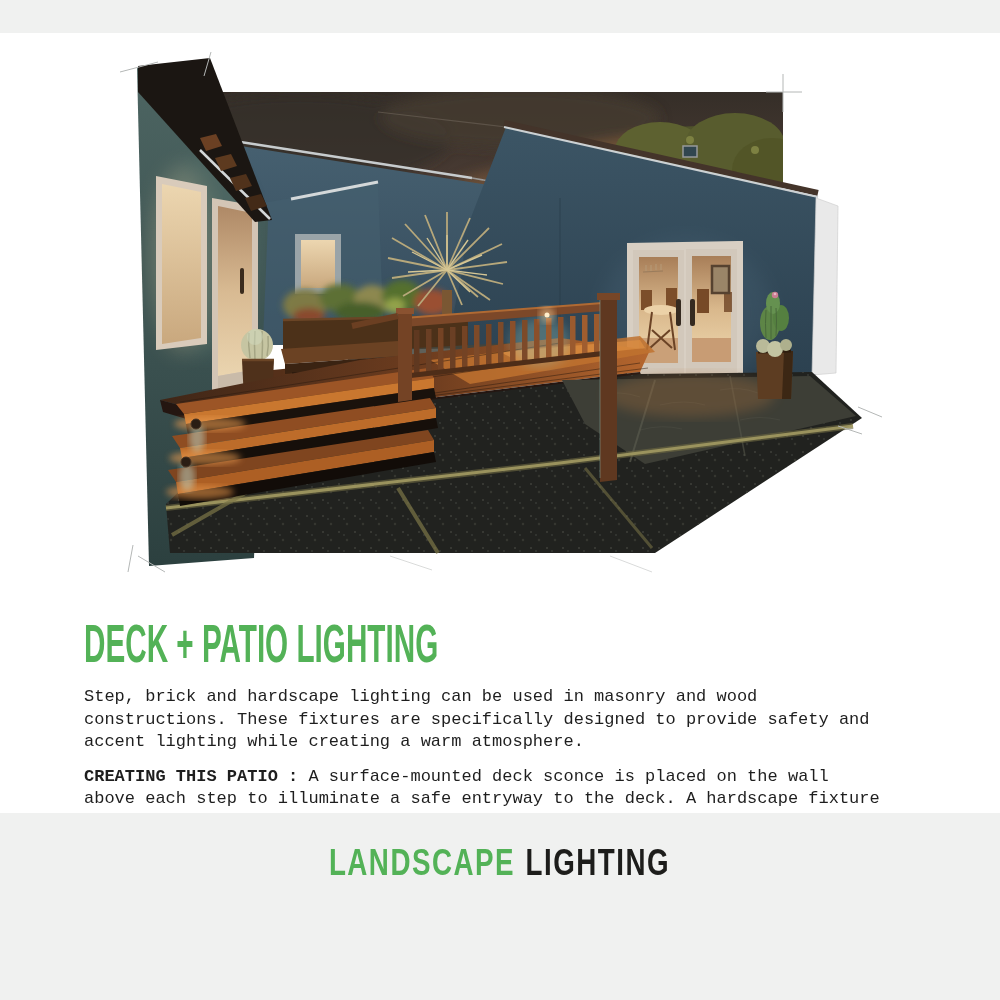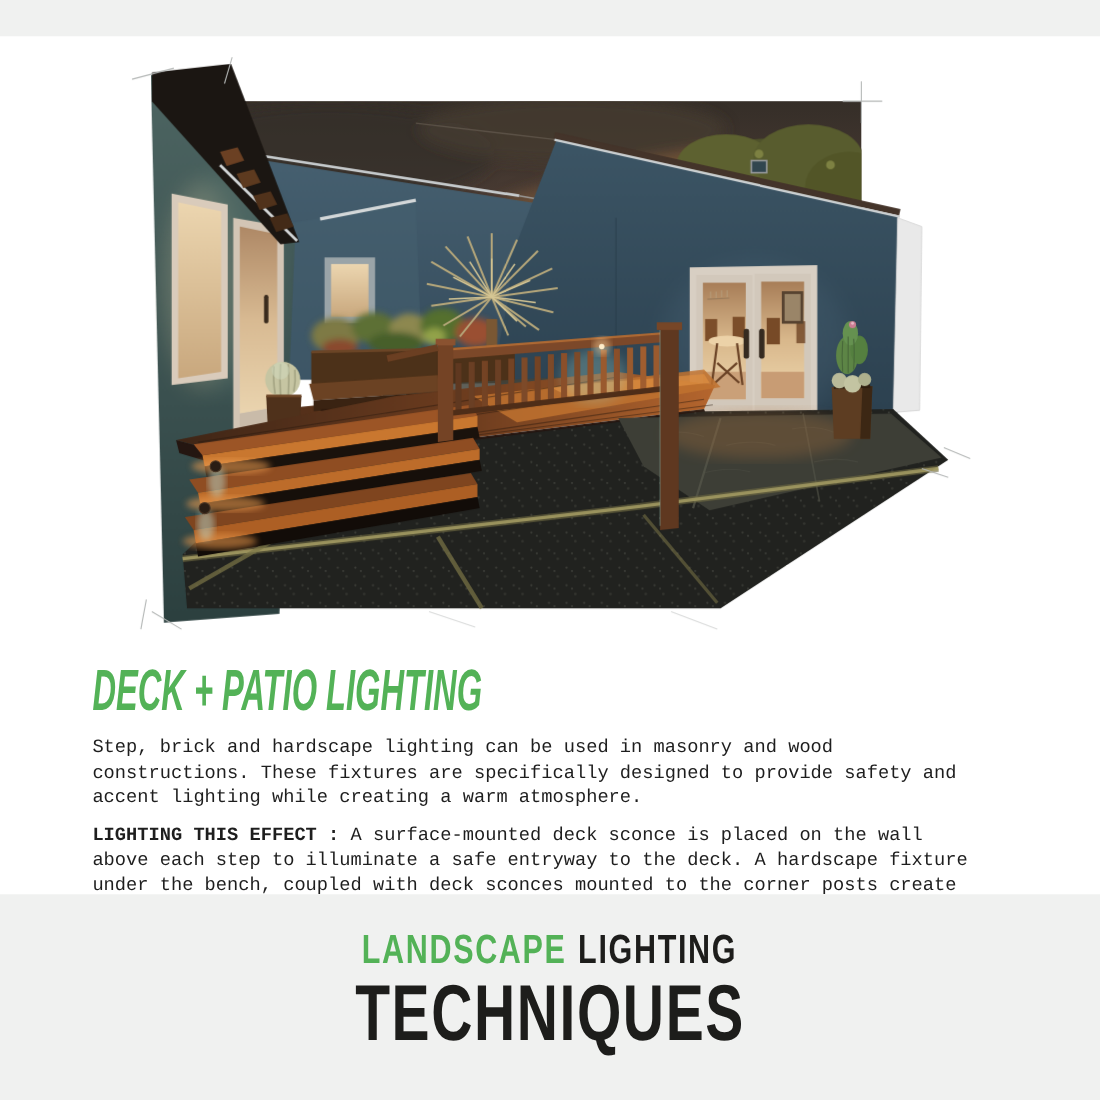--- a/index.html
+++ b/index.html
@@ -3,21 +3,21 @@
 <meta charset="utf-8">
 <style>
   html,body{margin:0;padding:0;background:#ffffff;}
   .canvas{position:relative;width:1000px;height:1000px;background:#ffffff;overflow:hidden;
           font-family:"Liberation Sans",sans-serif;}
   .top-band{position:absolute;top:0;left:0;width:1000px;height:33px;background:#f0f1f0;}
   .figure-wrap{position:absolute;left:100px;top:40px;width:790px;height:540px;}
   .figure-wrap svg{display:block;width:100%;height:100%;}
 
   .content{position:absolute;left:84px;top:600px;width:800px;color:#1e1e1e;}
-  .headline{margin:0 0 14px 0;line-height:56px;height:56px;white-space:nowrap;font-style:italic;}
+  .headline{margin:16px 0 14px 0;line-height:56px;height:56px;white-space:nowrap;}
   .headline .cond{display:inline-block;transform:scaleX(0.56);transform-origin:0 50%;
                   font-weight:bold;font-size:53px;letter-spacing:0px;}
   .content p{margin:0 0 12px 0;font-size:17px;line-height:22.5px;font-family:Liberation Mono, monospace;}
   .content .bold-label{font-weight:bold;}
 
   .footer{position:absolute;left:0;top:813px;width:1000px;height:187px;background:#f0f1f0;}
   .brand-line1{position:absolute;top:843px;left:0;width:1000px;text-align:center;
                white-space:nowrap;line-height:40px;}
   .brand-line1 .cond{display:inline-block;transform:scaleX(0.75);transform-origin:50% 50%;
                font-weight:bold;font-size:37px;letter-spacing:2px;}
@@ -374,24 +374,21 @@
       <line x1="610" y1="556" x2="652" y2="572" opacity="0.5"></line>
     </g>
   </svg>
   </div>
 
   <div class="content">
     <h1 class="headline">
       <span class="cond" style="color: rgb(83, 178, 87);">DECK + PATIO LIGHTING</span>
     </h1>
     <p>Step, brick and hardscape lighting can be used in masonry and wood constructions. These fixtures are specifically designed to provide safety and accent lighting while creating a warm atmosphere.</p>
-    <p><span class="bold-label">LIGHTING THIS EFFECT :</span><span> A surface-mounted deck sconce is placed on the wall above each step to illuminate a safe entryway to the deck. A hardscape fixture under the bench, coupled with deck sconces mounted to the corner posts create a soft glow.</span></p>
+    <p><span class="bold-label">CREATING THIS PATIO :</span><span> A surface-mounted deck sconce is placed on the wall above each step to illuminate a safe entryway to the deck. A hardscape fixture under the bench, coupled with deck sconces mounted to the corner posts create a soft glow.</span></p>
   </div>
 
   <div class="footer"></div>
   <div class="brand-line1">
     <span class="cond"><span style="color: rgb(83, 178, 87);">LANDSCAPE</span><span class="sep"></span><span class="brand-dark">LIGHTING</span></span>
   </div>
-  <div class="brand-line2">
-    <span class="cond">TECHNIQUES</span>
-  </div>
 
 </div>
 
 </body></html>

